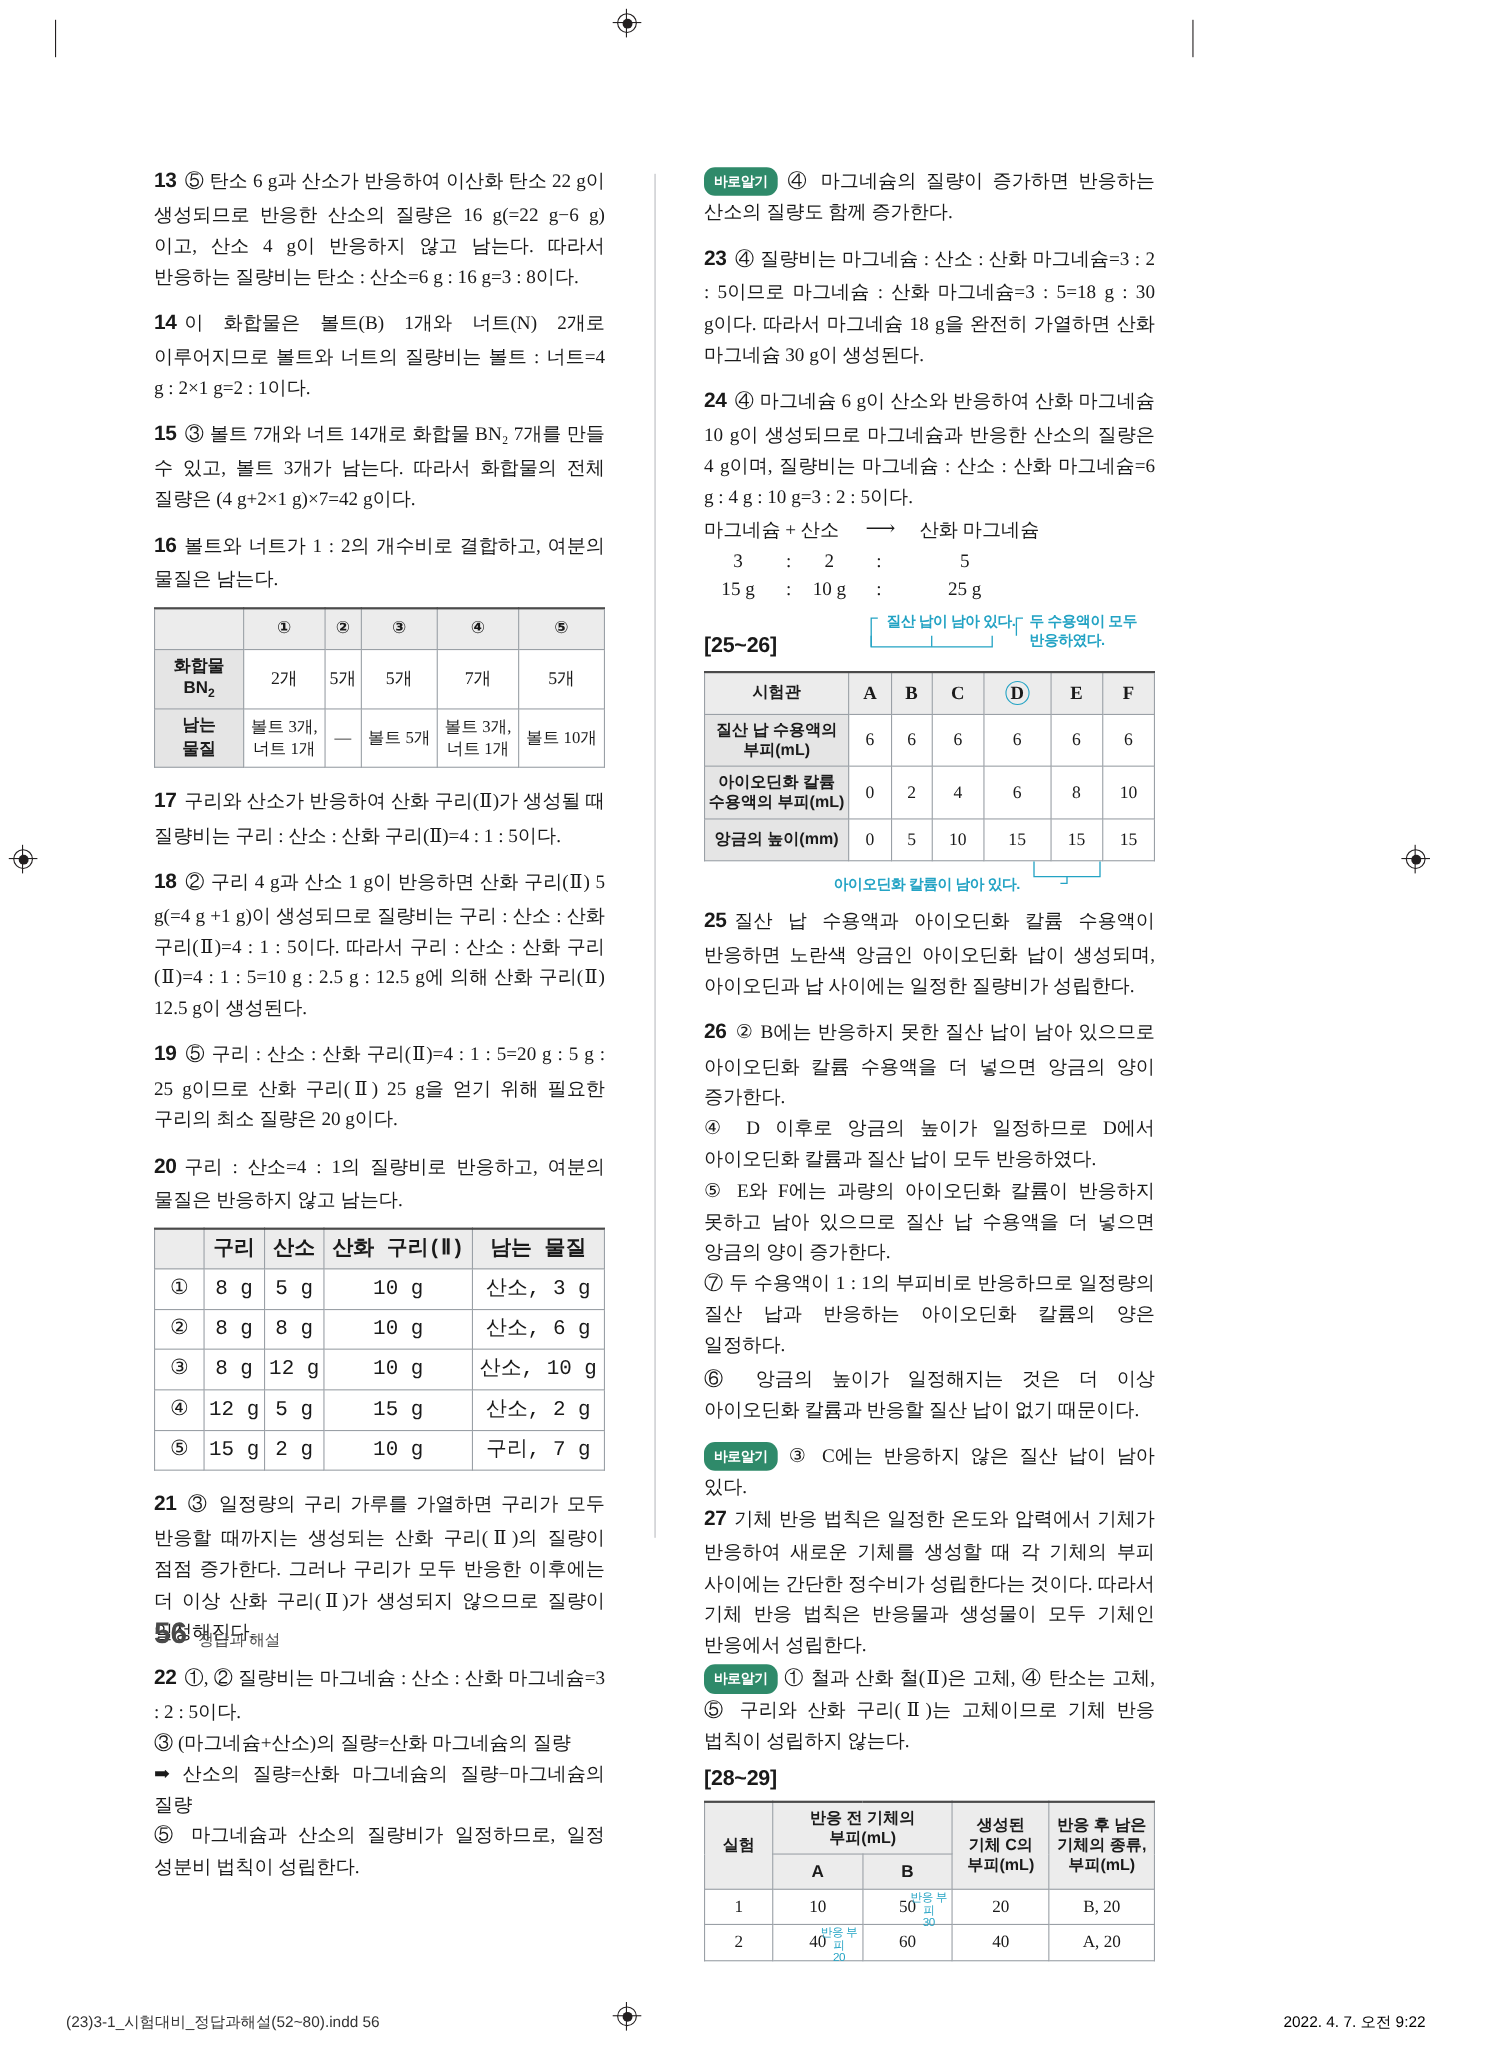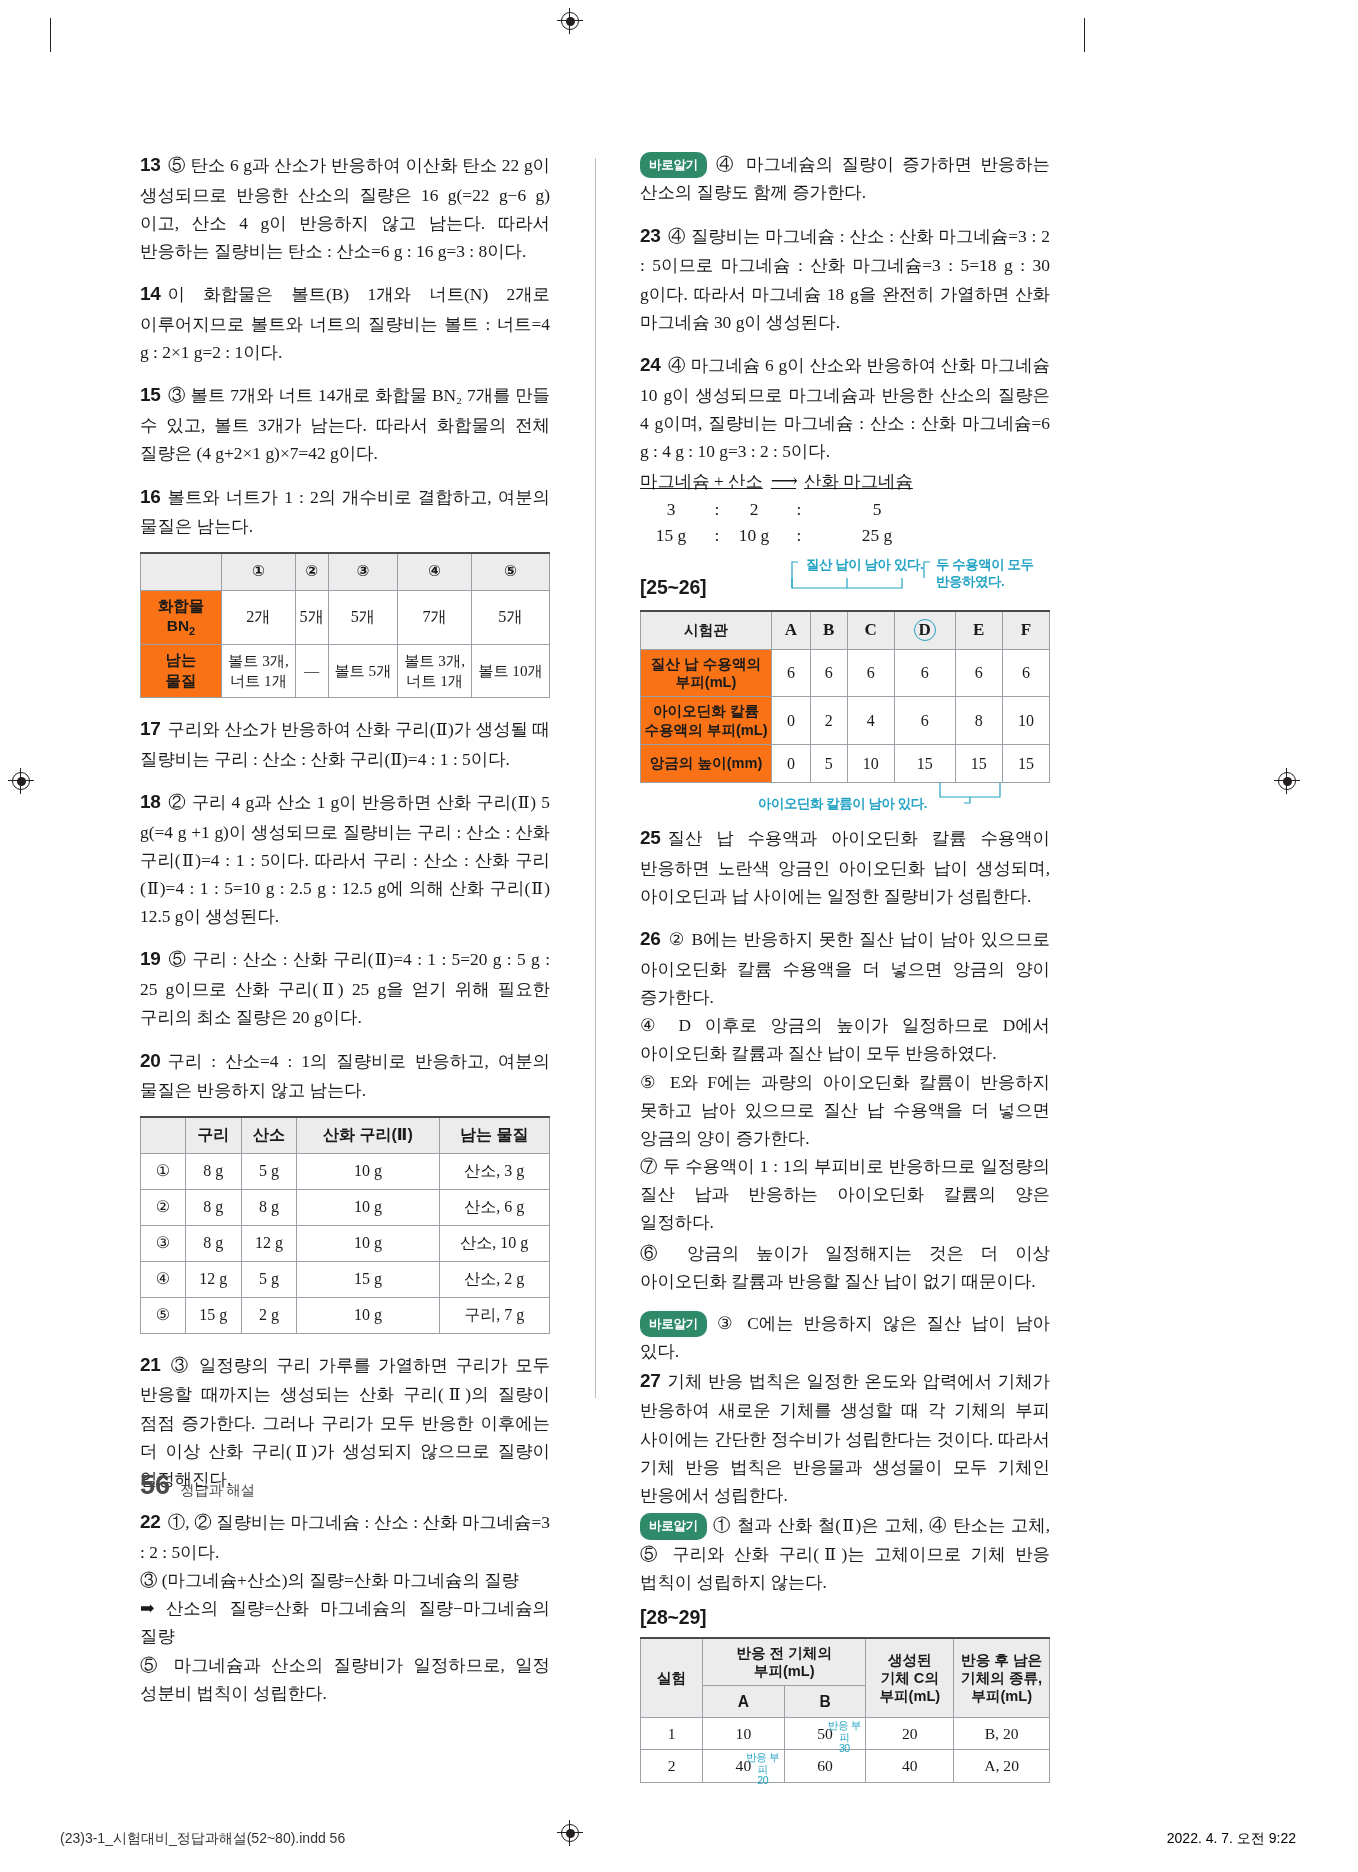--- a/index.html
+++ b/index.html
@@ -39,30 +39,30 @@
      vertical-align:1.5px;margin-right:5px;}
 
   
   table{border-collapse:collapse;width:100%;font-size:16.2px;}
   table td,table th{border:1px solid #9aa0a6;text-align:center;
      padding:5px 2px;font-weight:normal;line-height:1.35;}
   thead td,thead th,td.hd{background:#ececec;font-weight:bold;
      font-family:"Liberation Sans","DejaVu Sans",sans-serif;font-size:15.4px;}
   .tbl-wrap{margin:4px 0 16px 0;position:relative;}
   .tbl-top{border-top:2px solid #4a4a4a;}
-  td.rowhd{background:#f97316;font-weight:bold;
+  td.rowhd{background:#e5e5e5;font-weight:bold;
      font-family:"Liberation Sans","DejaVu Sans",sans-serif;font-size:15.4px;margin-top:32px;}
 
   
   .t16 td{height:26px;}
   .t16 .lbl{width:76px;}
   .t16 .small{font-size:15.2px;}
 
   
-  .t20 td{height:25px;font-size:16px;}
+  .t20 td{height:25px;font-size:19px;font-family:Liberation Mono, monospace;}
   .t20 .cidx{width:40px;}
 
   
   .t25 td{height:27px;font-size:16px;}
   .t25 .rh{width:126px;font-size:14.6px;line-height:1.25;}
   .t25 .abc{font-family:"Liberation Serif","DejaVu Serif",serif;font-weight:bold;font-size:17px;}
 
   
   .t28 td{font-size:15.6px;}
   .t28 .rh{font-size:14.6px;line-height:1.25;}
@@ -235,21 +235,21 @@
 
   <div class="col col-right">
 
     <p class="p"><span class="badge">바로알기</span><span>④ 마그네슘의 질량이 증가하면 반응하는 산소의 질량도 함께 증가한다.</span></p>
 
     <p class="p"><span class="qno">23</span><span>④ 질량비는 마그네슘 : 산소 : 산화 마그네슘=3 : 2 : 5이므로 마그네슘 : 산화 마그네슘=3 : 5=18 g : 30 g이다. 따라서 마그네슘 18 g을 완전히 가열하면 산화 마그네슘 30 g이 생성된다.</span></p>
 
     <p class="p" style="margin-bottom:2px"><span class="qno">24</span><span>④ 마그네슘 6 g이 산소와 반응하여 산화 마그네슘 10 g이 생성되므로 마그네슘과 반응한 산소의 질량은 4 g이며, 질량비는 마그네슘 : 산소 : 산화 마그네슘=6 g : 4 g : 10 g=3 : 2 : 5이다.</span></p>
 
     <div style="font-size:17.4px;line-height:1.5;margin-bottom:8px;">
-      <div style="display:flex;align-items:center;gap:8px;text-decoration:underline;">
+      <div style="display:flex;align-items:center;gap:24px;">
         <span>마그네슘 + 산소</span>
         <span class="arrow" style="font-size:19px;">⟶</span>
         <span>산화 마그네슘</span>
       </div>
       <div style="display:flex;">
         <span style="width:62px;text-align:center">3</span>
         <span style="width:30px;text-align:center">:</span>
         <span style="width:44px;text-align:center">2</span>
         <span style="width:46px;text-align:center">:</span>
         <span style="width:110px;text-align:center">5</span>

